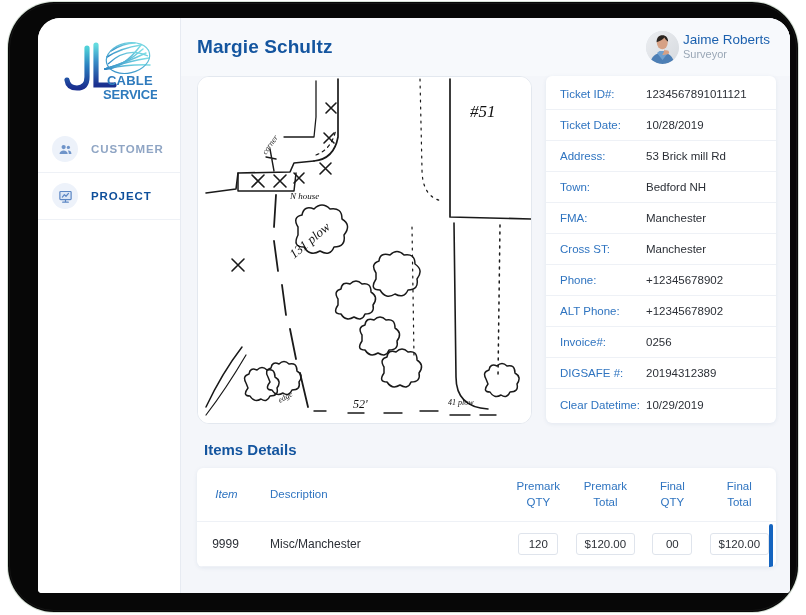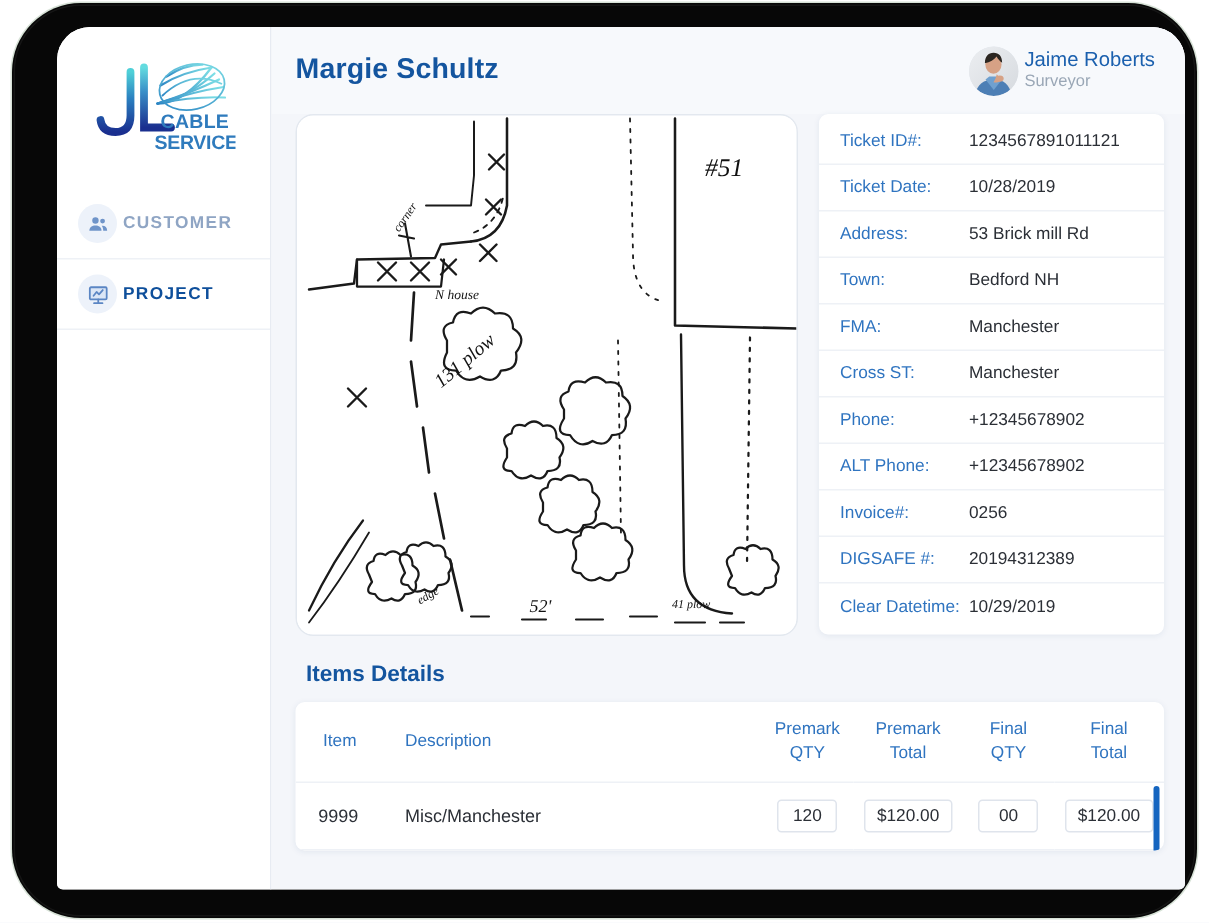--- a/index.html
+++ b/index.html
@@ -60,21 +60,21 @@
     height: 108px;
     display: flex;
     align-items: center;
     justify-content: center;
   }
   .logo { width: 96px; height: 66px; }
 
   .nav-item {
     display: flex;
     align-items: center;
-    gap: 4px;
+    gap: 13px;
     padding: 0 0 0 14px;
     height: 47px;
     border-bottom: 1px solid #eef1f6;
     cursor: pointer;
   }
   .nav-item:first-of-type { border-top: 1px solid #eef1f6; }
 
   .nav-icon {
     width: 26px; height: 26px;
     min-width: 26px;
@@ -199,21 +199,21 @@
   table { width: 100%; border-collapse: collapse; }
   thead th {
     font-size: 11.5px;
     color: #2f74c0;
     font-weight: normal;
     padding: 11px 4px;
     line-height: 1.35;
     border-bottom: 1px solid #eef1f6;
     text-align: center;
   }
-  th.c-item  { width: 62px; }
+  th.c-item  { width: 62px; font-style: italic; }
   th.c-desc  { width: 268px; text-align: left; padding-left: 14px; }
   th.c-num   { width: 62px; }
   th.c-tot   { width: 74px; }
 
   tbody td {
     padding: 11px 4px;
     font-size: 12px;
     color: #2b2f36;
     border-bottom: 1px solid #eef1f6;
     text-align: center;

